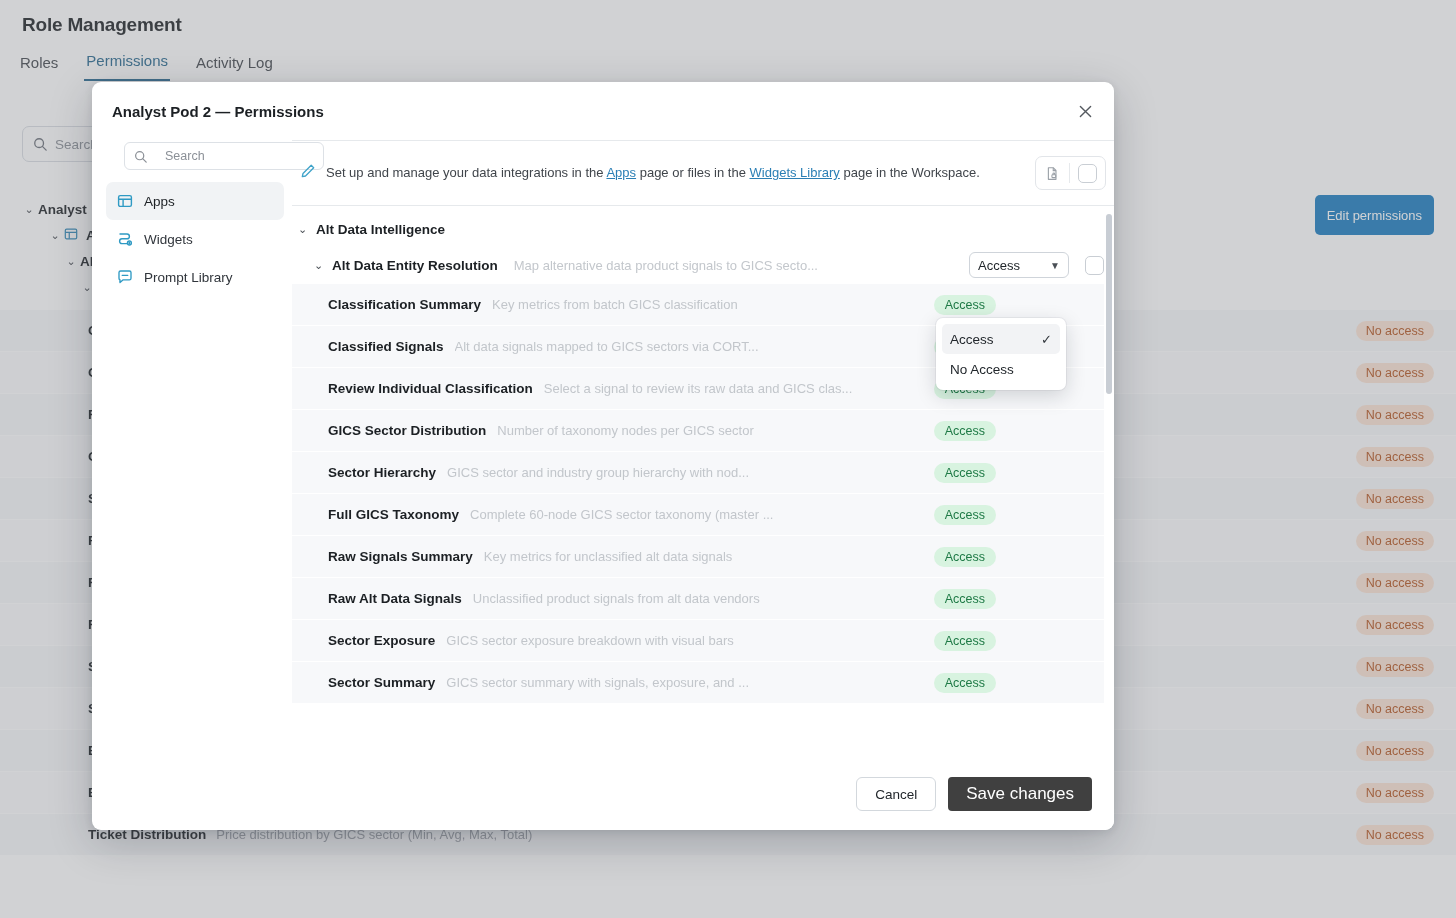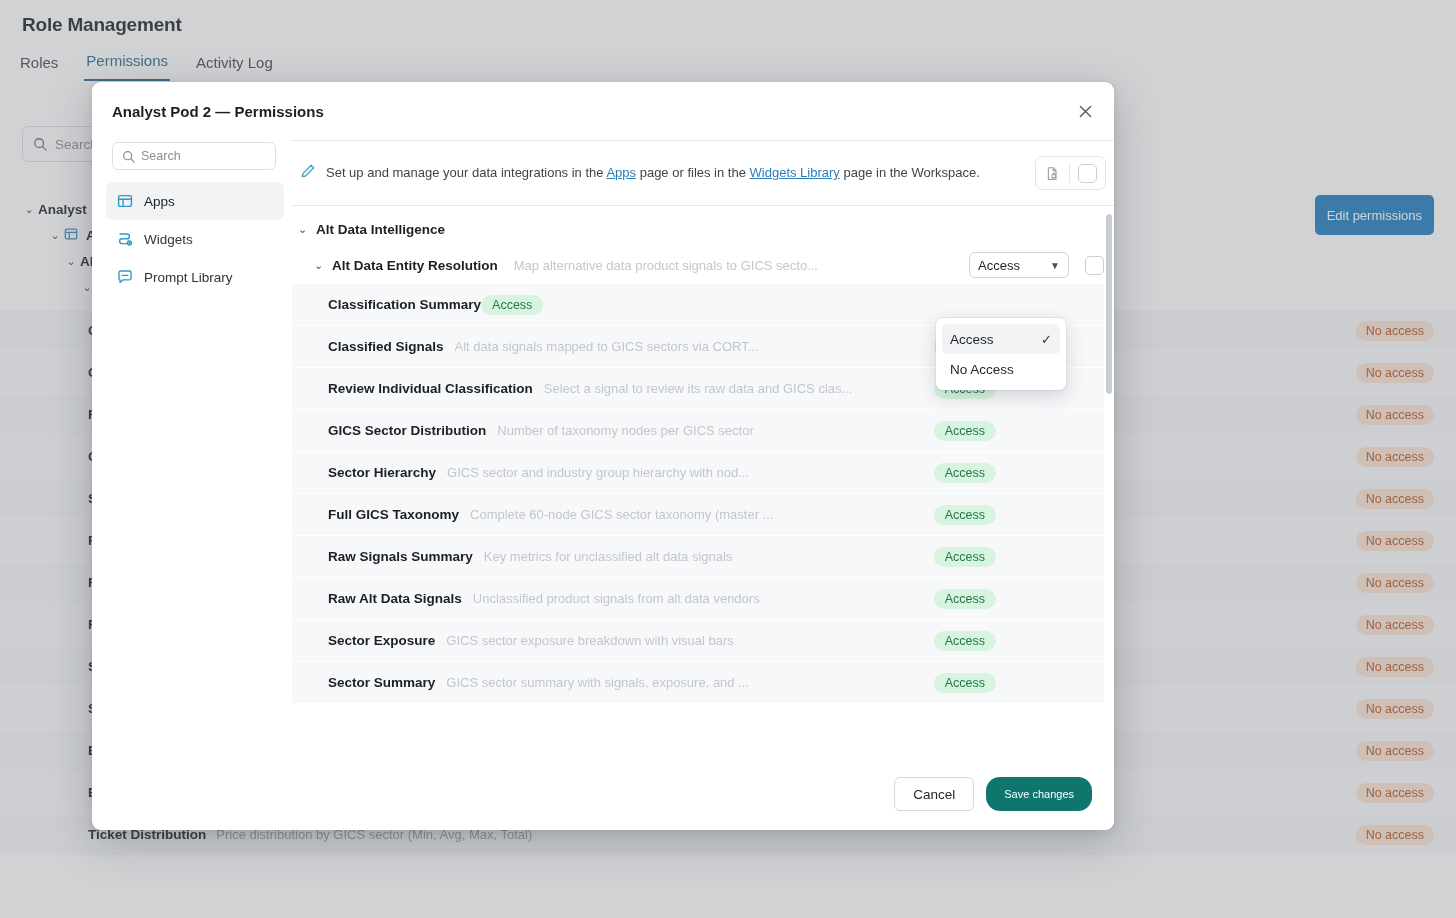--- a/index.html
+++ b/index.html
@@ -105,24 +105,24 @@
     white-space: nowrap;
   }
   .modal-close {
     position: absolute; right: 16px; top: 16px;
     width: 26px; height: 26px; border-radius: 5px;
     display: flex; align-items: center; justify-content: center;
     color: #54595f; cursor: pointer;
   }
 
   .modal-search {
-    position: absolute; left: 20px; top: 60px;
-    width: 164px; height: 28px;
+    position: absolute; left: 32px; top: 60px;
+    width: 200px; height: 28px;
     border: 1px solid #dde1e6; border-radius: 6px; background: #fff;
-    display: flex; align-items: center; gap: 6px; padding: 0 9px;
+    display: flex; align-items: center; gap: 18px; padding: 0 9px;
   }
   .modal-search span { font-size: 12.5px; color: #8b9097; }
 
   .modal-body { flex: 1; display: flex; min-height: 0; }
 
   .m-side {
     width: 200px; flex: none; padding: 42px 8px 0 14px;
   }
   .m-side-item {
     height: 38px; display: flex; align-items: center; gap: 11px;
@@ -226,22 +226,22 @@
     background: #fff; border-radius: 0 0 9px 9px; margin-left: 20px;
   }
   .btn-cancel {
     height: 34px; padding: 0 18px; border: 1px solid #d3d8dd;
     border-radius: 6px; background: #fff; color: #22272c;
     font-size: 13.5px; cursor: pointer;
     display: flex; align-items: center;
   }
   .btn-save {
     height: 34px; padding: 0 18px; border: none;
-    border-radius: 14px; background: #0f766e; color: #fff;
-    font-size: 11px; cursor: pointer;
+    border-radius: 4px; background: #404040; color: #fff;
+    font-size: 17px; cursor: pointer;
     display: flex; align-items: center;
   }
 
   
   #dropdown {
     position: absolute; left: 936px; top: 318px;
     width: 130px; background: #fff;
     border-radius: 7px;
     box-shadow: 0 6px 20px rgba(20,25,35,0.17), 0 0 0 1px rgba(20,25,35,0.05);
     padding: 6px; z-index: 90;
@@ -465,20 +465,21 @@
           <div class="m-select">
             <span>Access</span>
             <span class="cv">▼</span>
           </div>
           <div class="m-checkbox"></div>
         </div>
 
         <div class="m-rows" id="m-rows">
             <div class="m-row">
               <span class="m-row-name">Classification Summary</span>
+              <span class="m-row-desc">Key metrics from batch GICS classification</span>
               <span class="m-badge">Access</span>
             </div>
             <div class="m-row">
               <span class="m-row-name">Classified Signals</span>
               <span class="m-row-desc">Alt data signals mapped to GICS sectors via CORT...</span>
               <span class="m-badge">Access</span>
             </div>
             <div class="m-row">
               <span class="m-row-name">Review Individual Classification</span>
               <span class="m-row-desc">Select a signal to review its raw data and GICS clas...</span>

